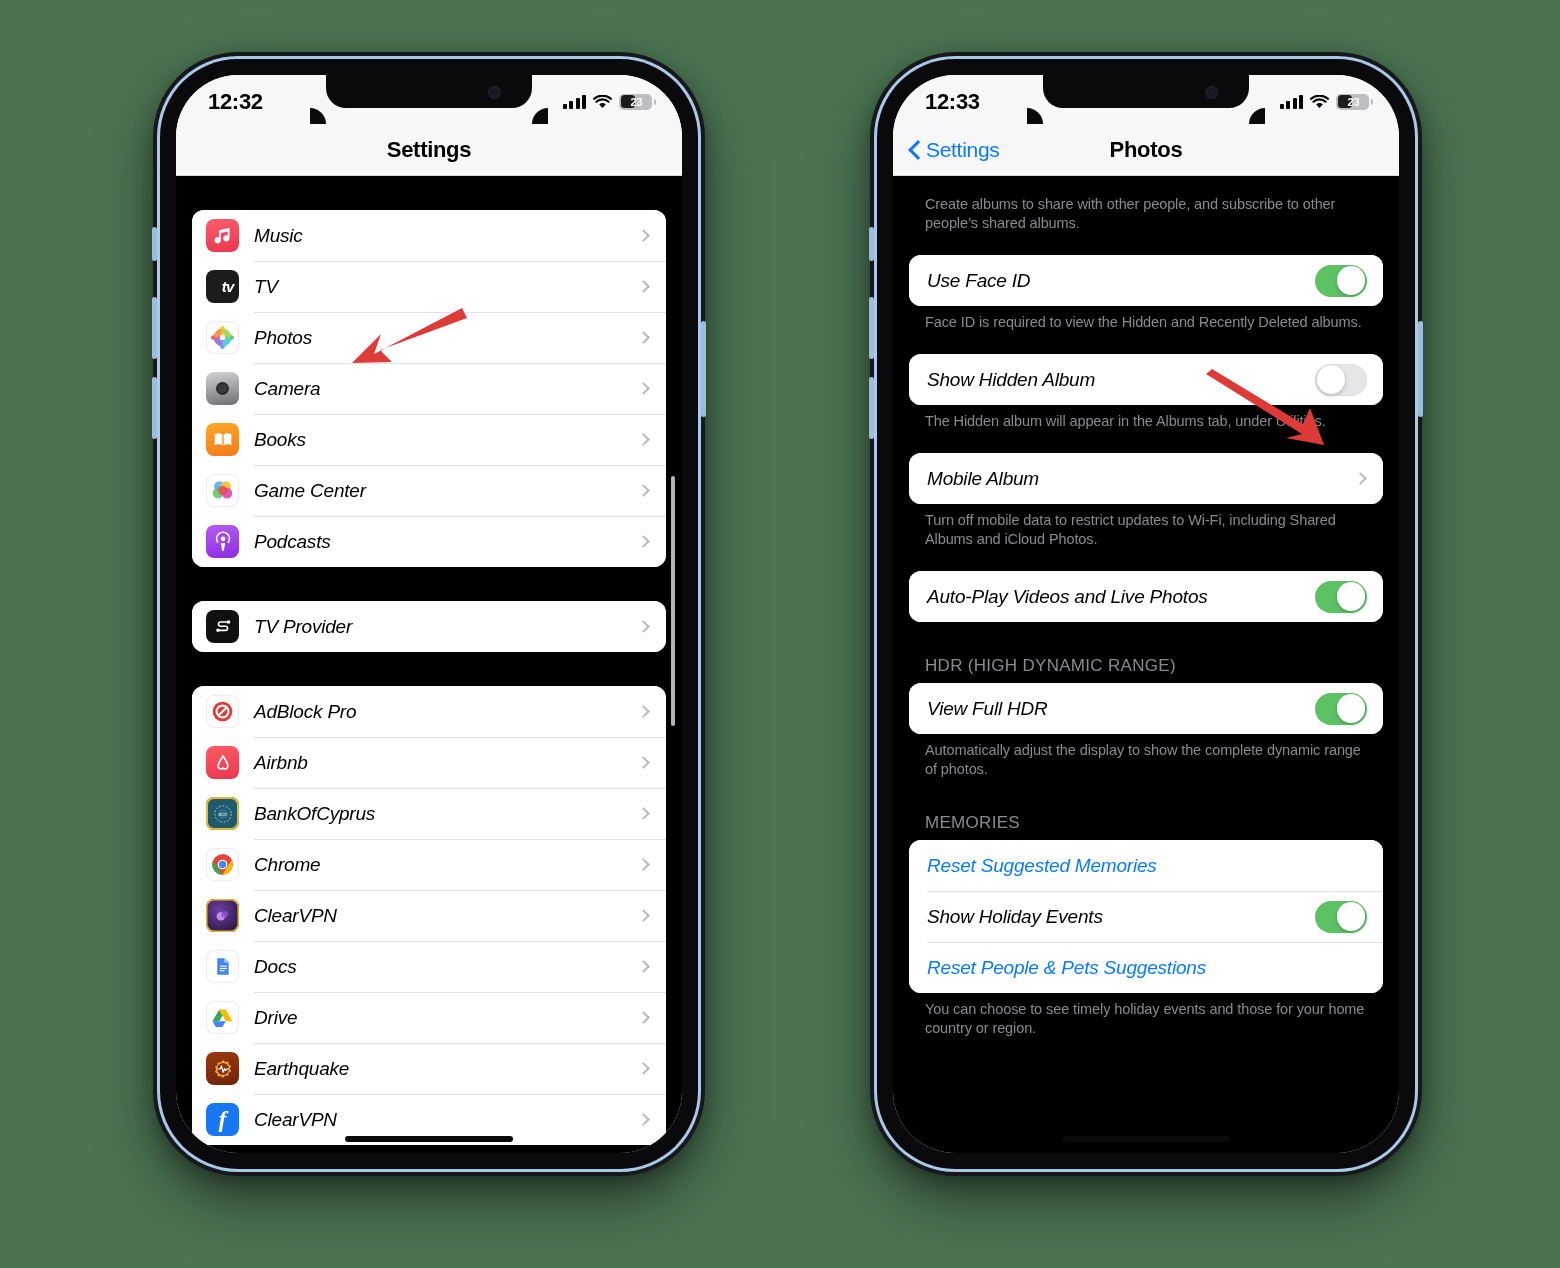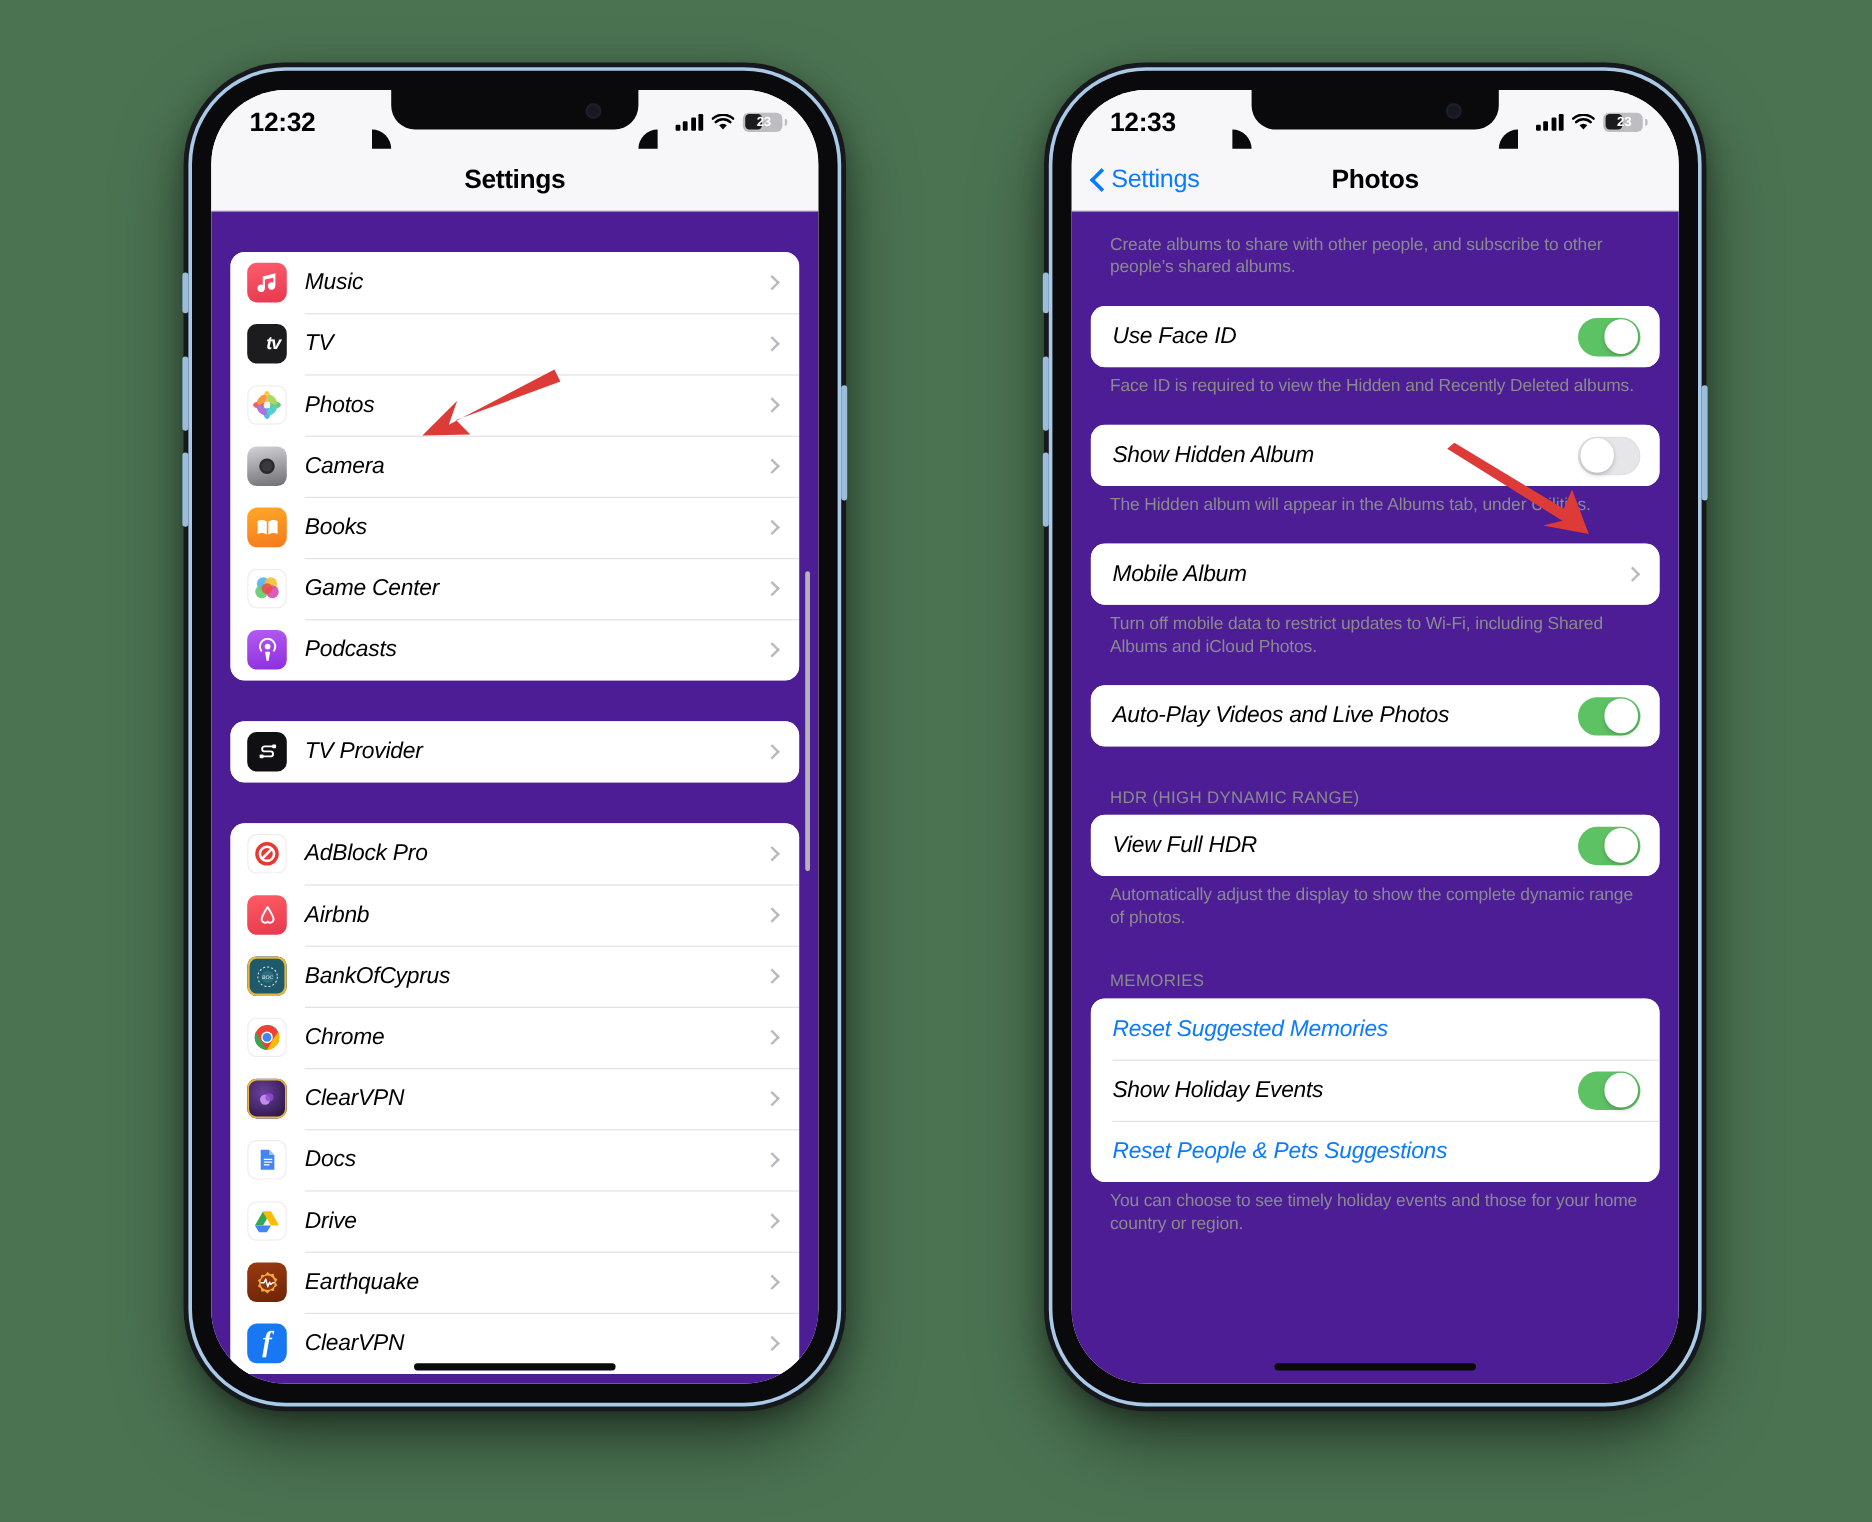--- a/index.html
+++ b/index.html
@@ -212,21 +212,21 @@
     position:absolute; left:2px; top:3px;
     width:11px; height:11px;
     border-left: 3.4px solid #0a7bff;
     border-bottom: 3.4px solid #0a7bff;
     transform: rotate(45deg);
   }
 
   
   .body {
     position: relative;
-    background: #4c1d95;
+    background: #000000;
     height: calc(100% - 101px);
     overflow: hidden;
   }
 
   .group {
     background: #fff;
     margin: 0 16px;
     border-radius: 12px;
     overflow: hidden;
     font-style: italic;
@@ -280,21 +280,21 @@
 
   
   .footnote {
     font-size: 14.5px;
     line-height: 19px;
     color: #8a8a8e;
     padding: 7px 32px 0 32px;
     letter-spacing: -.1px;
   }
   .header-label {
-    font-size: 14px;
+    font-size: 17px;
     color: #8a8a8e;
     padding: 0 44px 7px 32px;
     letter-spacing: .3px;
   }
   .spacer-34 { height: 34px; }
   .spacer-22 { height: 22px; }
   .spacer-12 { height: 12px; }
 
   
   .toggle {

